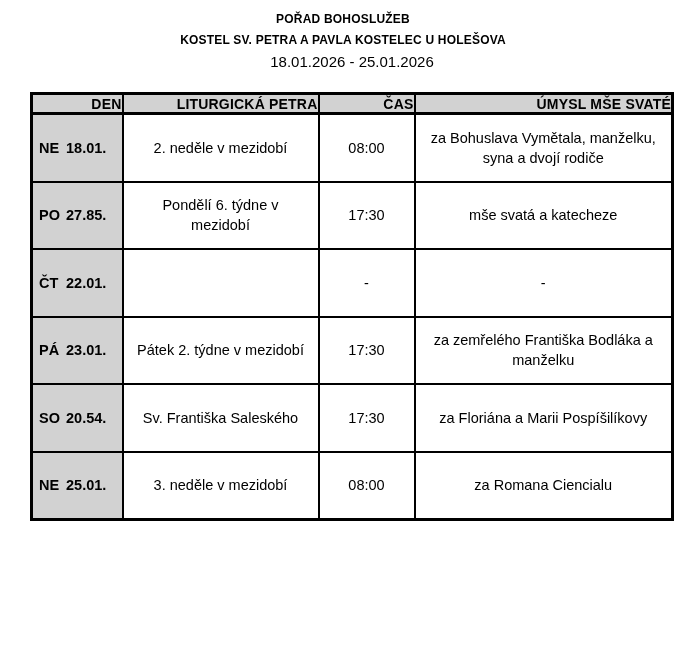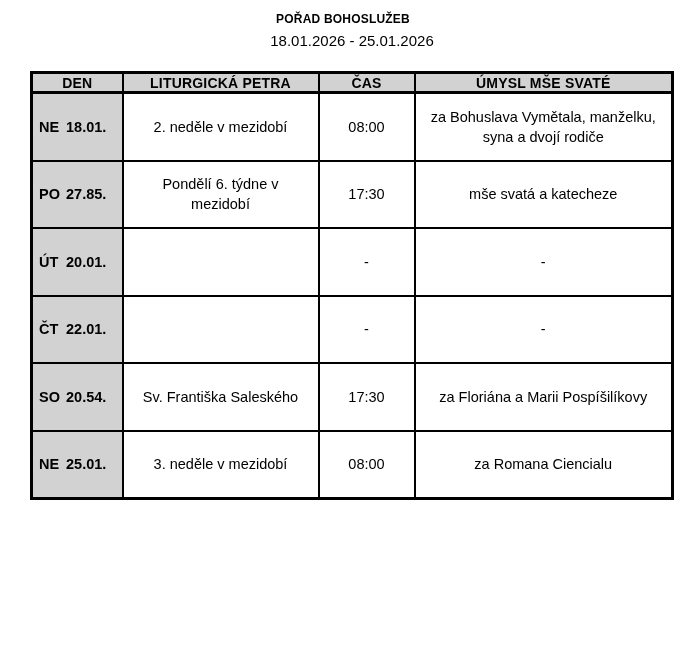--- a/index.html
+++ b/index.html
@@ -39,21 +39,21 @@
   col.c1 { width: 91px; }
   col.c2 { width: 196px; }
   col.c3 { width: 96px; }
   col.c4 { width: 258px; }
   th {
     background: #d2d2d2;
     border: 2px solid #000000;
     border-bottom: 3px solid #000000;
     font-size: 14px;
     font-weight: bold;
-    text-align: center;
+    text-align: right;
     vertical-align: middle;
     height: 17px;
     padding: 0;
     letter-spacing: 0.2px;
   }
   td {
     border: 2px solid #000000;
     height: 65.5px;
     font-size: 14.5px;
     line-height: 20px;
@@ -74,20 +74,21 @@
     width: 27px;
   }
 </style>
 </head>
 <body>
 
 <div class="page">
 
   <div class="title-block">
     <div class="title-line-bold">POŘAD BOHOSLUŽEB</div>
+    <div class="title-line-bold">KOSTEL SV. PETRA A PAVLA KOSTELEC U HOLEŠOVA</div>
     <div class="title-line-regular">18.01.2026 - 25.01.2026</div>
   </div>
 
   <table class="schedule">
     <colgroup>
       <col class="c1">
         <col class="c2">
         <col class="c3">
         <col class="c4">
     </colgroup>
@@ -109,35 +110,36 @@
   </tr>
 
   <tr>
     <td class="den"><span class="den-day">PO</span><span class="den-date">27.85.</span></td>
     <td>Pondělí 6. týdne v
 mezidobí</td>
     <td>17:30</td>
     <td>mše svatá a katecheze</td>
   </tr>
 
-  <tr>
-    <td class="den"><span class="den-day">ÚT</span><span class="den-date">20.01.</span></td>
-    <td></td>
-    <td>-</td>
-    <td>-</td>
-  </tr>
 
 
   <tr>
     <td class="den"><span class="den-day">ČT</span><span class="den-date">22.01.</span></td>
     <td></td>
     <td>-</td>
     <td>-</td>
   </tr>
 
+  <tr>
+    <td class="den"><span class="den-day">PÁ</span><span class="den-date">23.01.</span></td>
+    <td>Pátek 2. týdne v mezidobí</td>
+    <td>17:30</td>
+    <td>za zemřelého Františka Bodláka a
+manželku</td>
+  </tr>
 
   <tr>
     <td class="den"><span class="den-day">SO</span><span class="den-date">20.54.</span></td>
     <td>Sv. Františka Saleského</td>
     <td>17:30</td>
     <td>za Floriána a Marii Pospíšilíkovy</td>
   </tr>
 
   <tr>
     <td class="den"><span class="den-day">NE</span><span class="den-date">25.01.</span></td>

